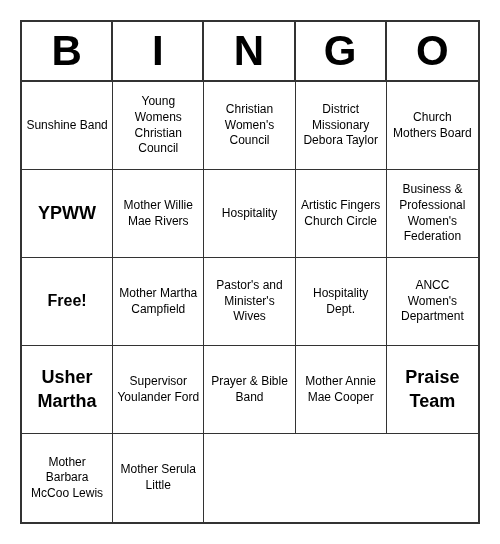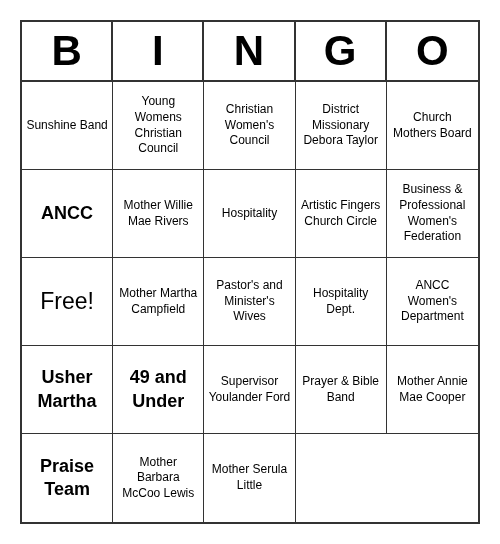--- a/index.html
+++ b/index.html
@@ -48,22 +48,22 @@
       font-size: 12px;
       line-height: 1.3;
     }
     .cell:nth-child(5n) {
       border-right: none;
     }
     .cell:nth-child(n+21) {
       border-bottom: none;
     }
     .cell.free {
-      font-size: 23px;
-      font-weight: normal;
+      font-size: 16px;
+      font-weight: bold;
     }
     .cell.large-text {
       font-size: 18px;
       font-weight: bold;
     }
   </style>
 </head>
 <body>
 
 <div class="bingo-card">
@@ -73,32 +73,31 @@
       <div class="bingo-letter">N</div>
       <div class="bingo-letter">G</div>
       <div class="bingo-letter">O</div>
     </div>
   <div class="bingo-grid">
   <div class="cell">Sunshine Band</div>
       <div class="cell">Young Womens Christian Council</div>
       <div class="cell">Christian Women's Council</div>
       <div class="cell">District Missionary Debora Taylor</div>
       <div class="cell">Church Mothers Board</div>
-      <div class="cell large-text">ANCC</div>
+      <div class="cell large-text">YPWW</div>
       <div class="cell">Mother Willie Mae Rivers</div>
       <div class="cell">Hospitality</div>
       <div class="cell">Artistic Fingers Church Circle</div>
       <div class="cell">Business &amp; Professional Women's Federation</div>
       <div class="cell free">Free!</div>
       <div class="cell">Mother Martha Campfield</div>
       <div class="cell">Pastor's and Minister's Wives</div>
       <div class="cell">Hospitality Dept.</div>
       <div class="cell">ANCC Women's Department</div>
       <div class="cell large-text">Usher Martha</div>
-      <div class="cell large-text">49 and Under</div>
       <div class="cell">Supervisor Youlander Ford</div>
       <div class="cell">Prayer &amp; Bible Band</div>
       <div class="cell">Mother Annie Mae Cooper</div>
       <div class="cell large-text">Praise Team</div>
       <div class="cell">Mother Barbara McCoo Lewis</div>
       <div class="cell">Mother Serula Little</div>
     </div>
 </div>
 
 </body></html>

